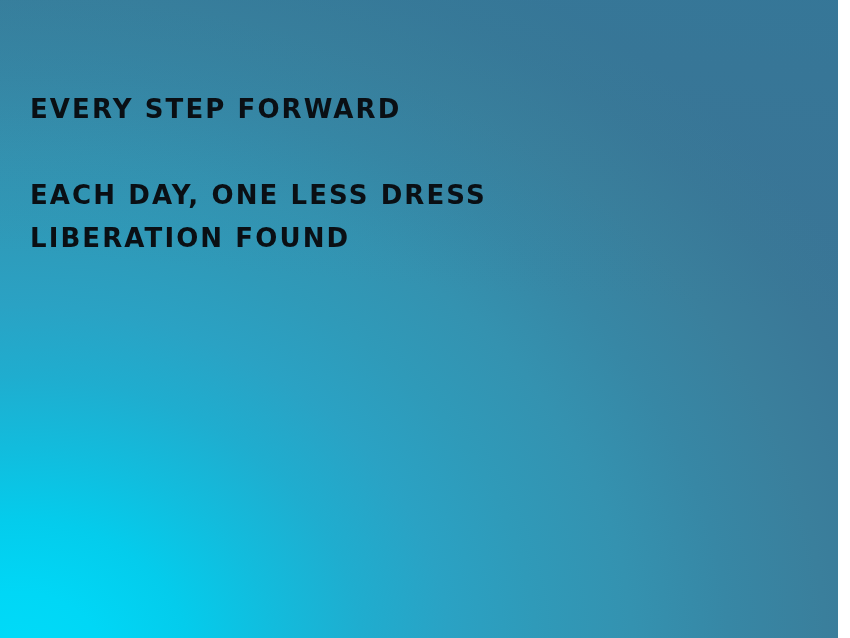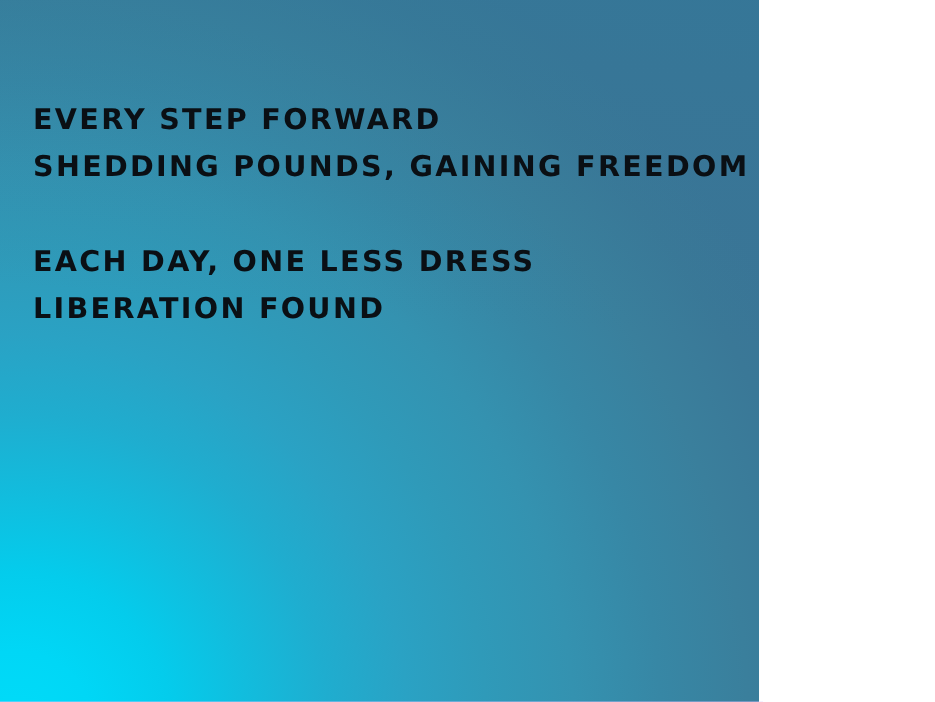--- a/index.html
+++ b/index.html
@@ -8,24 +8,24 @@
   }
   body {
     width: 850px;
     height: 638px;
     overflow: hidden;
     font-family: "DejaVu Sans", sans-serif;
   }
 
   #poster {
     position: relative;
-    width: 690px;
+    width: 838px;
     height: 638px;
     overflow: hidden;
-    background-color: #c4b5fd;
+    background-color: #fef9c3;
   }
 
   
   #poster-backdrop {
     position: absolute;
     inset: 0;
     background:
       radial-gradient(
         115% 125% at 2% 104%,
         #00dcf9 0%,
@@ -92,21 +92,20 @@
 
 <div id="poster">
 
   <div id="poster-backdrop"></div>
   <div id="poster-sheen"></div>
 
   <div id="poem">
 
     <div class="stanza">
       <span class="poem-line">EVERY STEP FORWARD</span>
-      <span class="poem-line">SHEDDING POUNDS, GAINING FREEDOM</span>
     </div>
 
 
     <div class="stanza">
       <span class="poem-line">EACH DAY, ONE LESS DRESS</span>
       <span class="poem-line">LIBERATION FOUND</span>
     </div>
 
   </div>
 </div>

